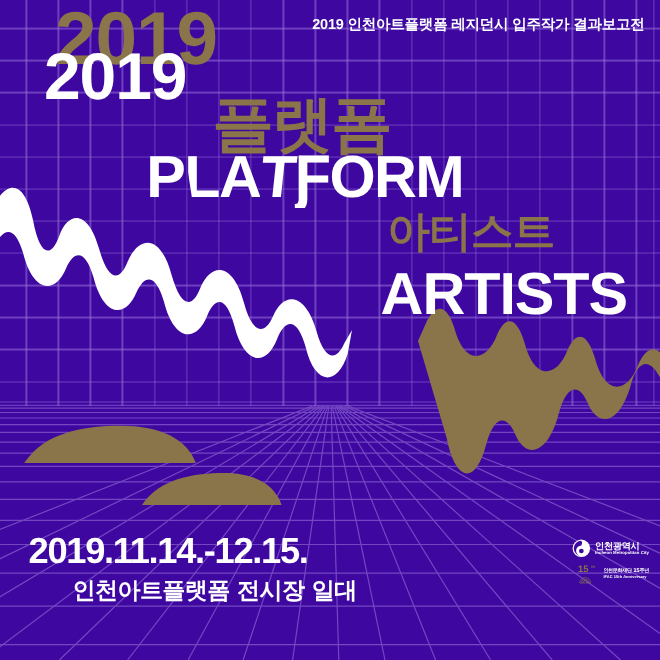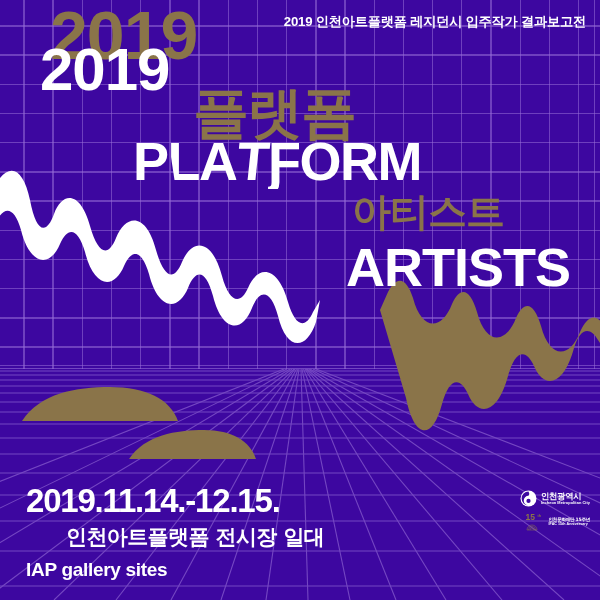--- a/index.html
+++ b/index.html
@@ -256,21 +256,20 @@
       <span class="g">R</span>
       <span class="g">T</span>
       <span class="g">I</span>
       <span class="g">S</span>
       <span class="g">T</span>
       <span class="g">S</span>
   </div>
 
   <div class="date">2019.11.14.-12.15.</div>
   <div class="venue-ko">인천아트플랫폼 전시장 일대</div>
-  <div class="venue-en">IAP gallery sites</div>
 
   <div class="logos">
 
     <div class="logo-row">
       <svg class="logo-mark" width="17" height="17" viewBox="0 0 32 32" aria-hidden="true">
         <circle cx="16" cy="16" r="15" fill="#ffffff"></circle>
         <path d="M16 3a13 13 0 1 0 0 26 9 9 0 0 1 0-18 7 7 0 0 0 0-8z" fill="#3d07a0"></path>
         <circle cx="16" cy="20.5" r="4" fill="#3d07a0"></circle>
       </svg>
       <span class="logo-txt">

